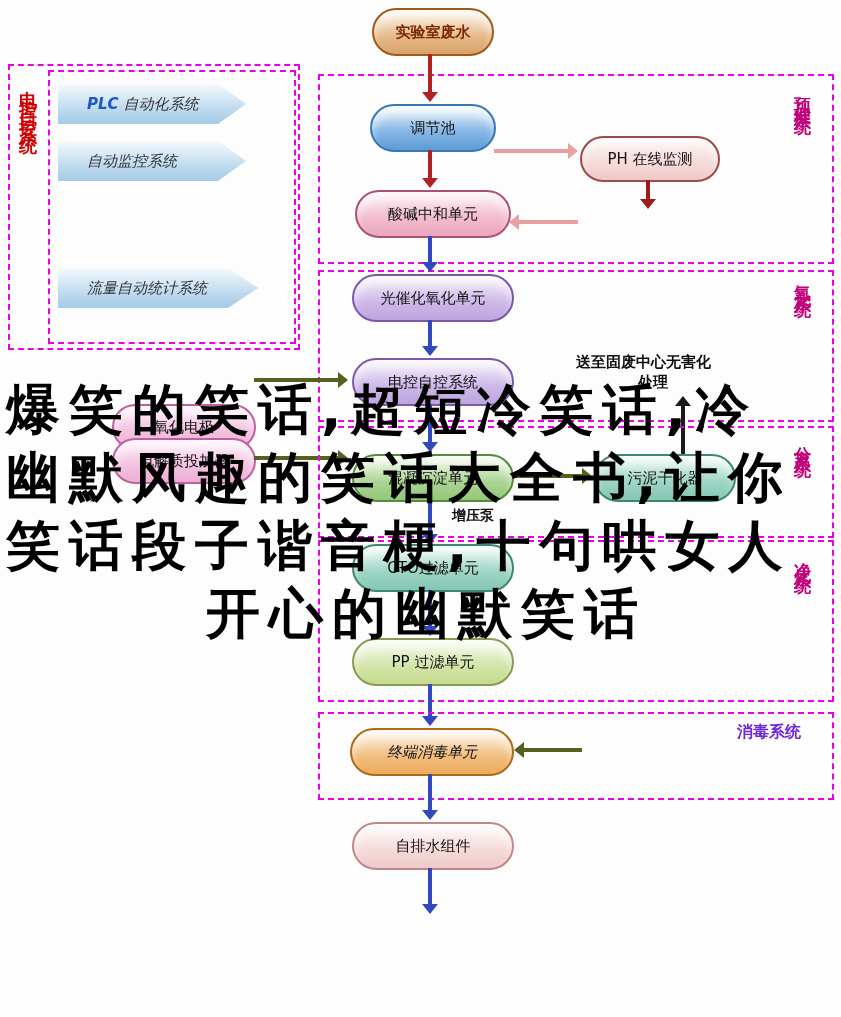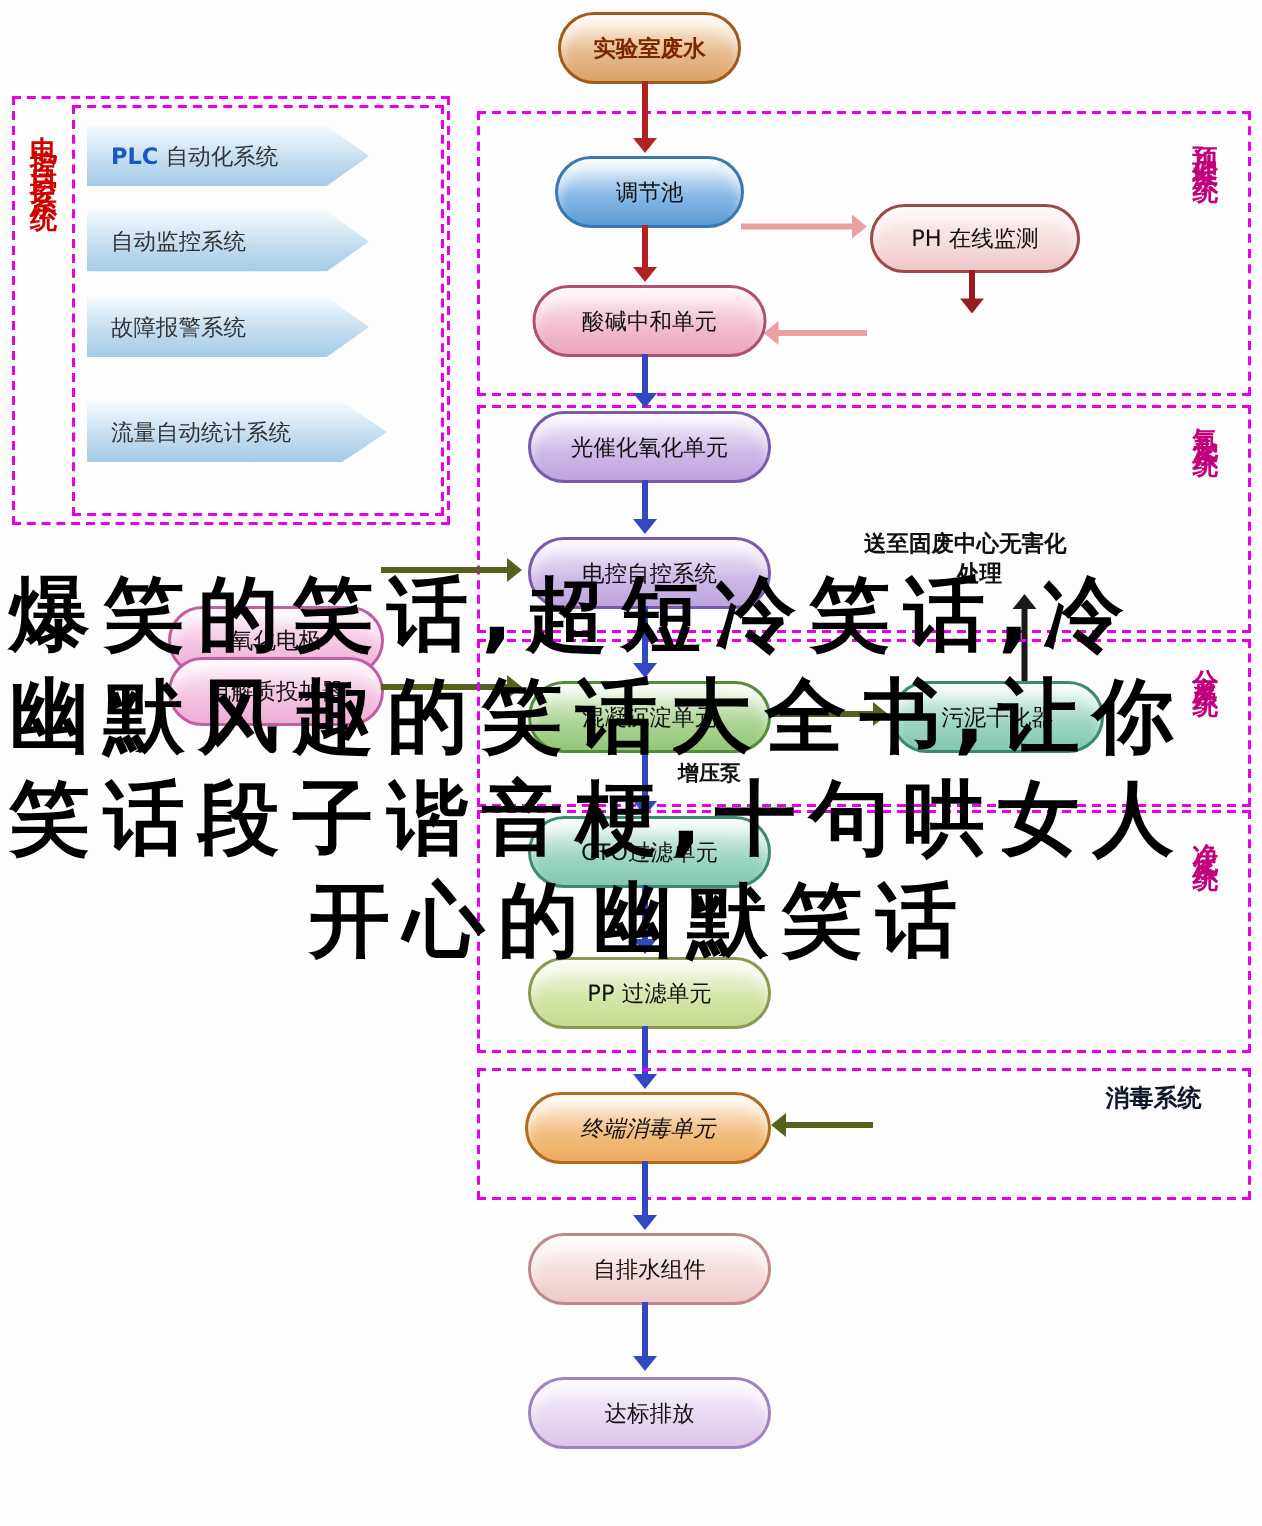--- a/index.html
+++ b/index.html
@@ -23,29 +23,29 @@
   .c-yellowgreen{background:linear-gradient(180deg,#fbfdf0,#e3ecb0 60%,#d8e49a);border-color:#9aa84e;}
   .c-palepink{background:linear-gradient(180deg,#fefafa,#f5dada 60%,#efc9c9);border-color:#c08888;}
   .c-lilac{background:linear-gradient(180deg,#faf6fc,#e6d6f0 60%,#dcc6ea);border-color:#a082c0;}
 
   
   .dashed{position:absolute;border:2px dashed #e800e8;}
 
   
   .vlabel{position:absolute;writing-mode:vertical-rl;text-orientation:upright;font-weight:bold;
           color:#c2007a;font-size:17px;letter-spacing:5px;}
-  .hlabel{position:absolute;font-weight:bold;color:#0f172a;font-size:16px;}
+  .hlabel{position:absolute;font-weight:bold;color:#6d28d9;font-size:16px;}
   .ctl-label{position:absolute;writing-mode:vertical-rl;text-orientation:upright;font-weight:bold;
              color:#d00000;font-size:18px;letter-spacing:9px;}
 
   
   .pennant{position:absolute;clip-path:polygon(0 0,85% 0,100% 50%,85% 100%,0 100%);
            background:linear-gradient(180deg,#f5fafd,#bcd9ee 65%,#a4cbe8);
-           display:flex;align-items:center;padding-left:16px;box-sizing:border-box;
-           font-size:15px;color:#333;filter:drop-shadow(0 0 1px #7aa8cc);}
+           display:flex;align-items:center;padding-left:29px;box-sizing:border-box;
+           font-size:15px;color:#333;filter:drop-shadow(0 0 1px #7aa8cc);font-style:italic;}
   .pennant .pfx{color:#1a56c4;margin-right:5px;font-weight:bold;}
 
   
   .ar{position:absolute;}
   .ar .s{position:absolute;background:currentColor;}
   .ar .a{position:absolute;width:0;height:0;}
   .ar.down .s{left:50%;margin-left:-2px;width:4px;top:0;bottom:9px;}
   .ar.down .a{left:50%;margin-left:-8px;bottom:0;border-left:8px solid transparent;border-right:8px solid transparent;border-top:10px solid currentColor;}
   .ar.up .s{left:50%;margin-left:-2px;width:4px;bottom:0;top:9px;}
   .ar.up .a{left:50%;margin-left:-8px;top:0;border-left:8px solid transparent;border-right:8px solid transparent;border-bottom:10px solid currentColor;}
@@ -76,23 +76,20 @@
   <div class="dashed" style="left:48px;top:70px;width:244px;height:270px;"></div>
   <div class="ctl-label" style="left:16px;top:76px;height:230px;">电控自控系统</div>
 
   <div class="pennant" style="left:58px;top:84px;width:188px;height:40px;">
     <span class="pfx">PLC</span>
     <span>自动化系统</span>
   </div>
   <div class="pennant" style="left:58px;top:141px;width:188px;height:40px;">
     <span>自动监控系统</span>
   </div>
-  <div class="pennant" style="left:58px;top:198px;width:188px;height:40px;">
-    <span>故障报警系统</span>
-  </div>
   <div class="pennant" style="left:58px;top:268px;width:200px;height:40px;">
     <span>流量自动统计系统</span>
   </div>
 
   <div class="dashed" style="left:318px;top:74px;width:512px;height:186px;"></div>
   <div class="vlabel" style="left:792px;top:84px;height:130px;">预处理系统</div>
 
   <div class="node c-tan" style="left:372px;top:8px;width:118px;height:44px;">实验室废水</div>
   <div class="ar down red" style="left:421px;top:54px;width:18px;height:48px;">
       <div class="s"></div>
@@ -201,21 +198,20 @@
 
   <div class="ar down blue" style="left:421px;top:774px;width:18px;height:46px;">
       <div class="s"></div>
       <div class="a"></div>
     </div>
   <div class="node c-palepink" style="left:352px;top:822px;width:158px;height:44px;">自排水组件</div>
   <div class="ar down blue" style="left:421px;top:868px;width:18px;height:46px;">
       <div class="s"></div>
       <div class="a"></div>
     </div>
-  <div class="node c-lilac" style="left:352px;top:918px;width:158px;height:44px;">达标排放</div>
 
   <div class="overlay">
     <div class="ln">爆笑的笑话,超短冷笑话,冷</div>
     <div class="ln">幽默风趣的笑话大全书,让你</div>
     <div class="ln">笑话段子谐音梗,十句哄女人</div>
     <div class="ln indent">开心的幽默笑话</div>
   </div>
 
 </div>
 

